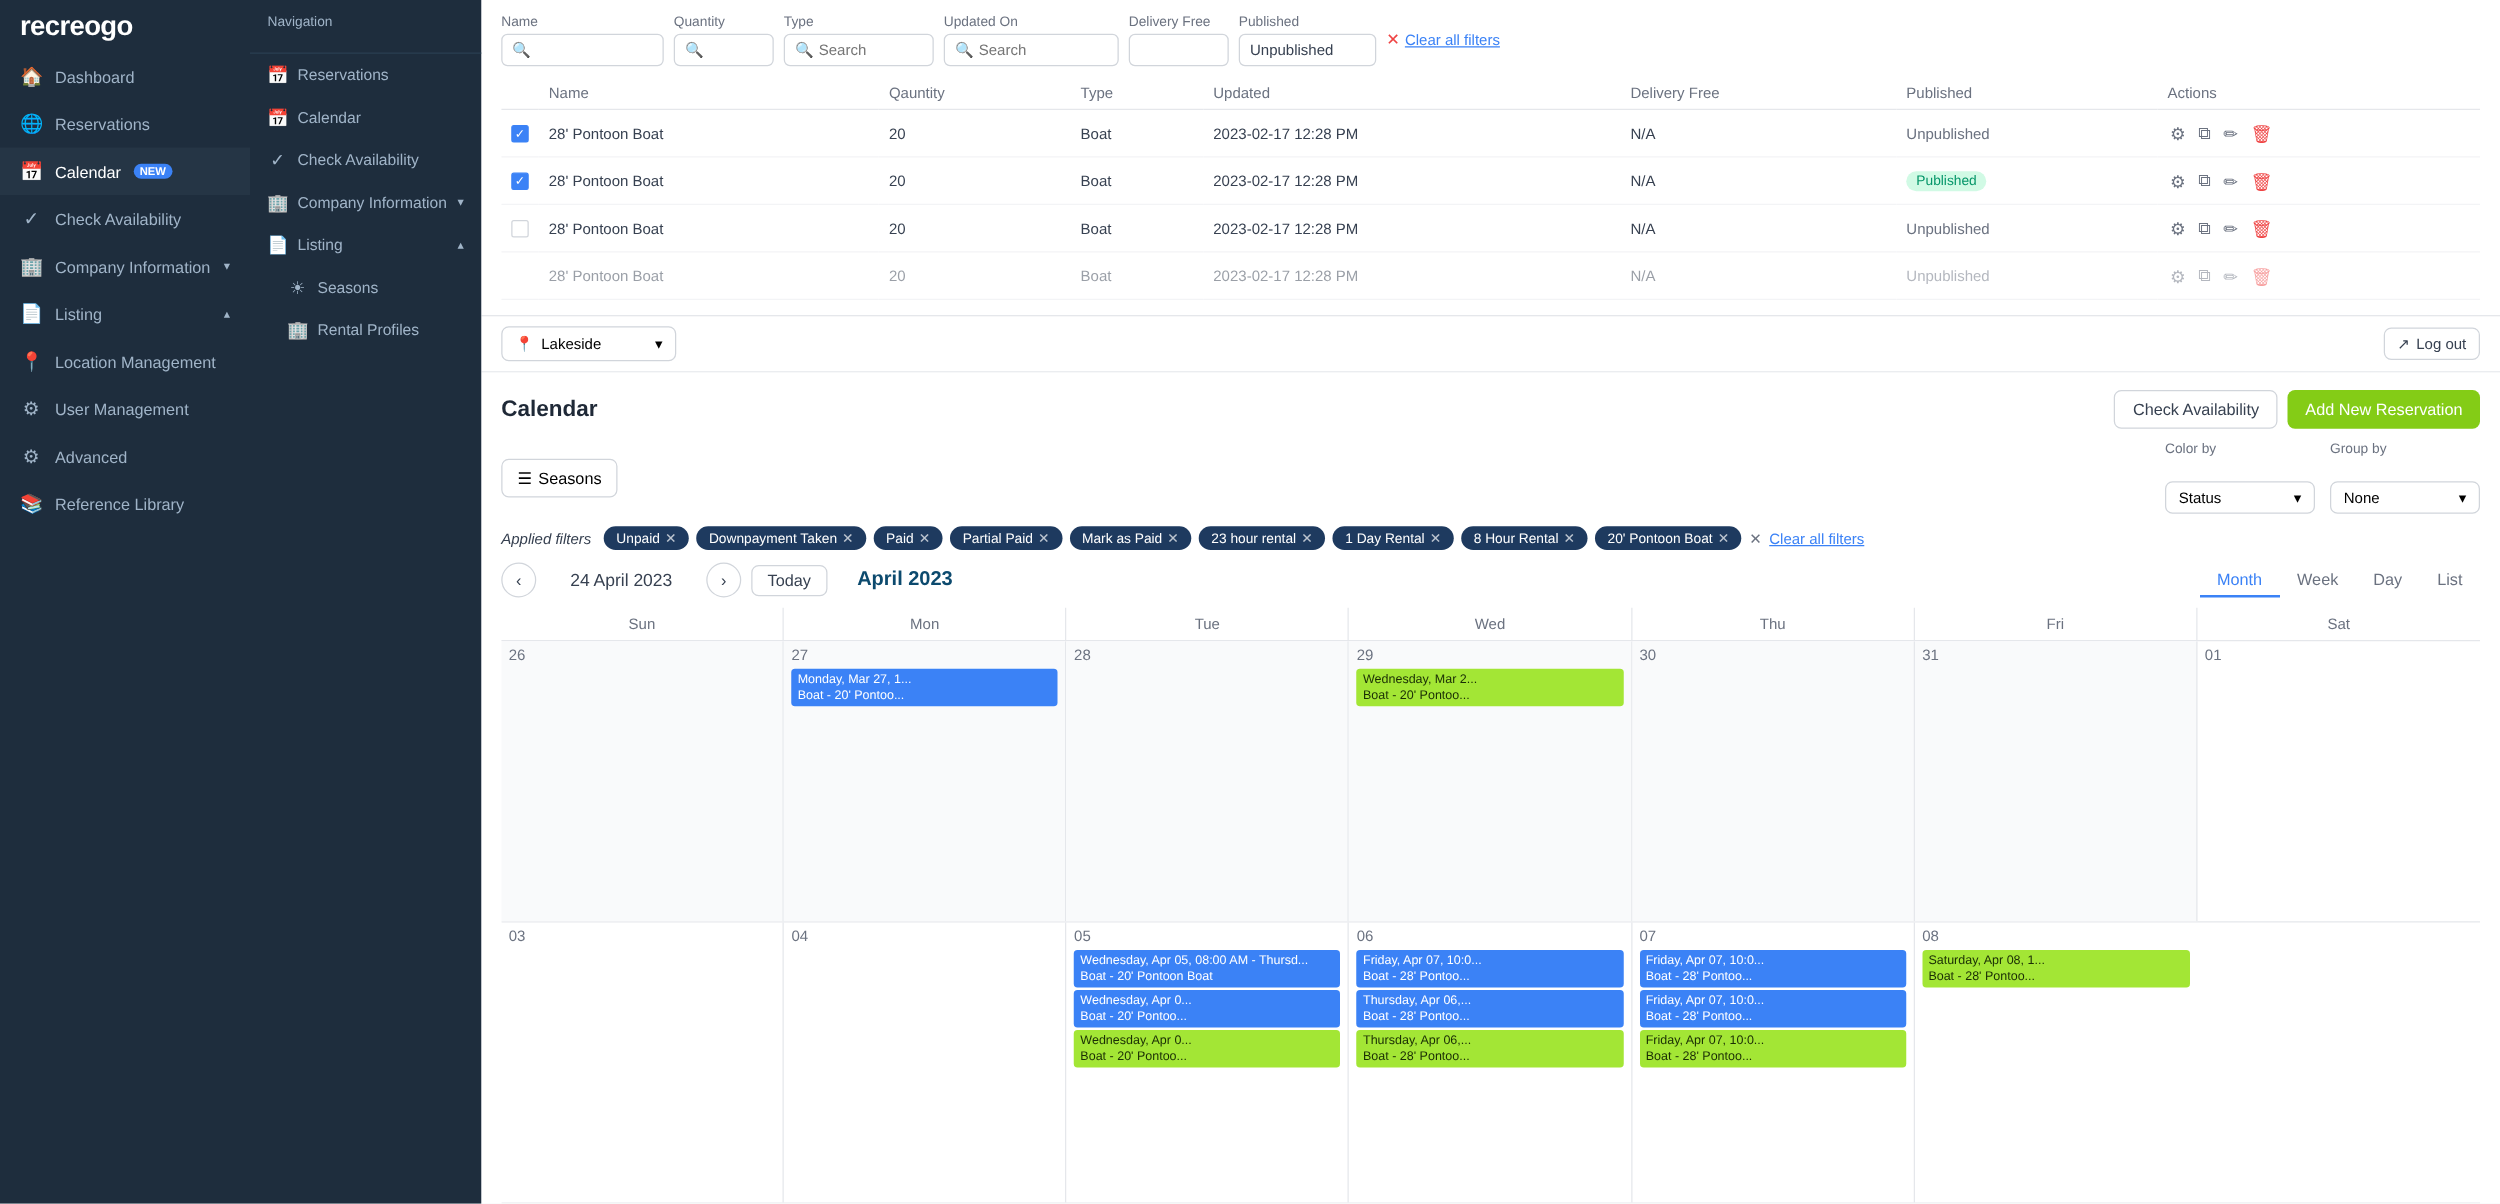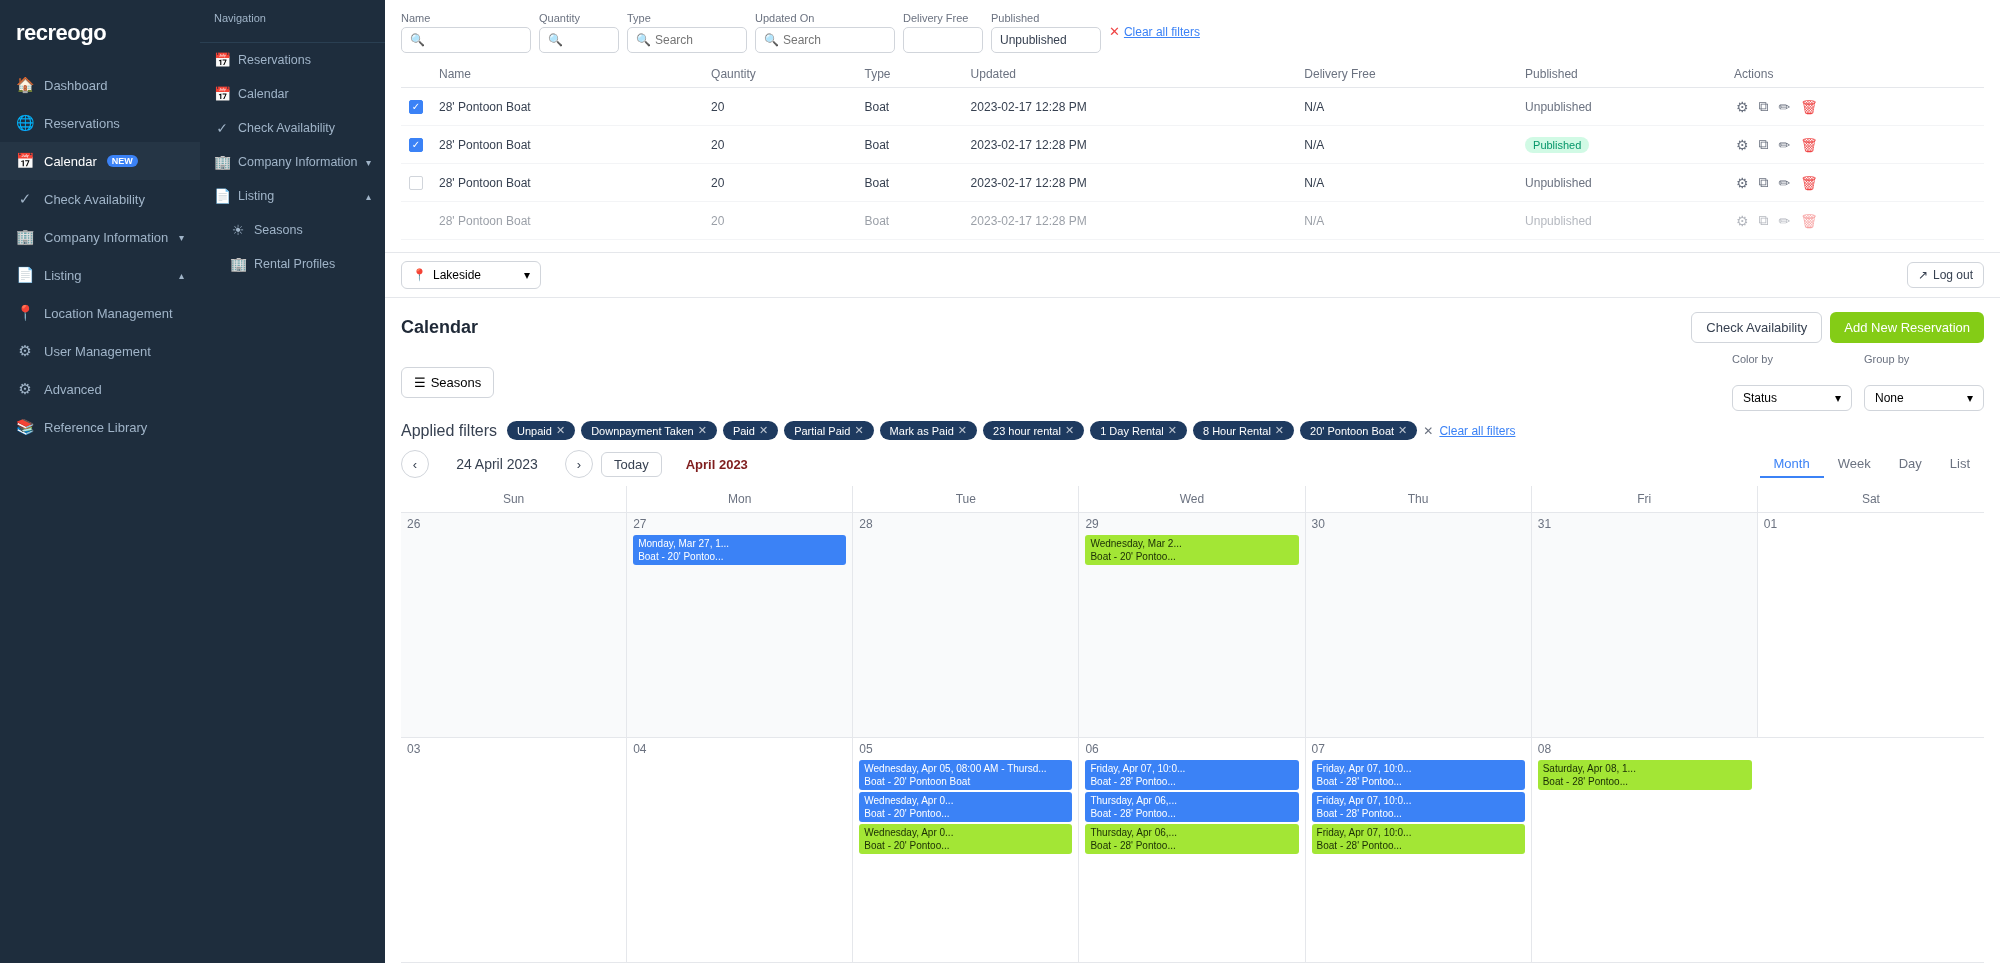--- a/index.html
+++ b/index.html
@@ -9,21 +9,21 @@
     .back-sidebar {
       width: 200px;
       background: #1e2d3d;
       color: #fff;
       flex-shrink: 0;
       display: flex;
       flex-direction: column;
       z-index: 1;
     }
     .back-sidebar-logo {
-      padding: 20px 16px;
+      padding: 8px 16px;
       font-size: 22px;
       font-weight: 700;
       color: #fff;
       letter-spacing: -0.5px;
     }
     .back-nav-item {
       display: flex;
       align-items: center;
       gap: 10px;
       padding: 10px 16px;
@@ -239,21 +239,21 @@
     }
 
     
     .applied-filters {
       display: flex;
       flex-wrap: wrap;
       gap: 6px;
       align-items: center;
       padding-bottom: 10px;
     }
-    .applied-filters-label { font-size: 16px; color: #374151; font-weight: 500; margin-right: 4px; }
+    .applied-filters-label { font-size: 12px; color: #374151; font-weight: 500; margin-right: 4px; font-style: italic; }
     .filter-tag {
       background: #1e3a5f;
       color: #fff;
       border-radius: 12px;
       padding: 3px 10px;
       font-size: 11px;
       display: flex;
       align-items: center;
       gap: 4px;
       cursor: pointer;
@@ -288,21 +288,21 @@
     .nav-date { font-size: 14px; font-weight: 500; color: #374151; min-width: 120px; text-align: center; }
     .today-btn {
       border: 1px solid #d1d5db;
       background: #fff;
       border-radius: 6px;
       padding: 4px 12px;
       font-size: 13px;
       cursor: pointer;
       color: #374151;
     }
-    .month-label { font-size: 13px; font-weight: 600; color: #7f1d1d; margin-left: 16px; }
+    .month-label { font-size: 16px; font-weight: 600; color: #0c4a6e; margin-left: 16px; }
     .view-tabs { display: flex; gap: 0; margin-left: auto; align-items: center; }
     .view-tab {
       padding: 5px 14px;
       font-size: 13px;
       cursor: pointer;
       color: #6b7280;
       border-bottom: 2px solid transparent;
     }
     .view-tab.active { color: #3b82f6; border-bottom: 2px solid #3b82f6; font-weight: 500; }
 

